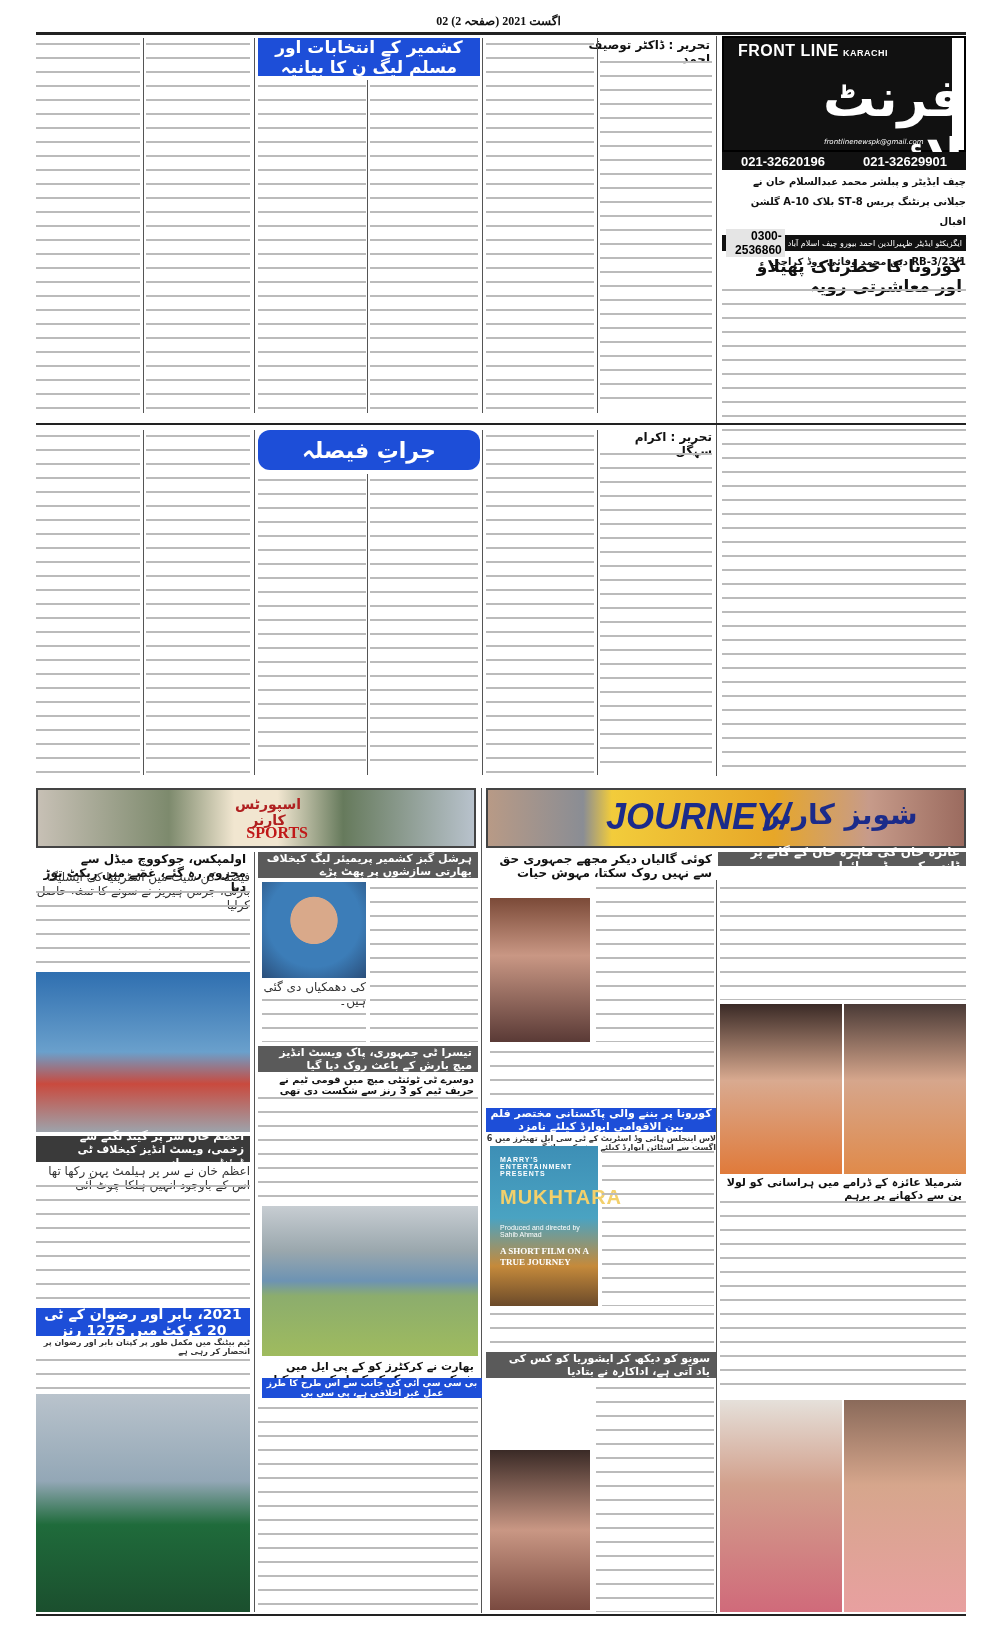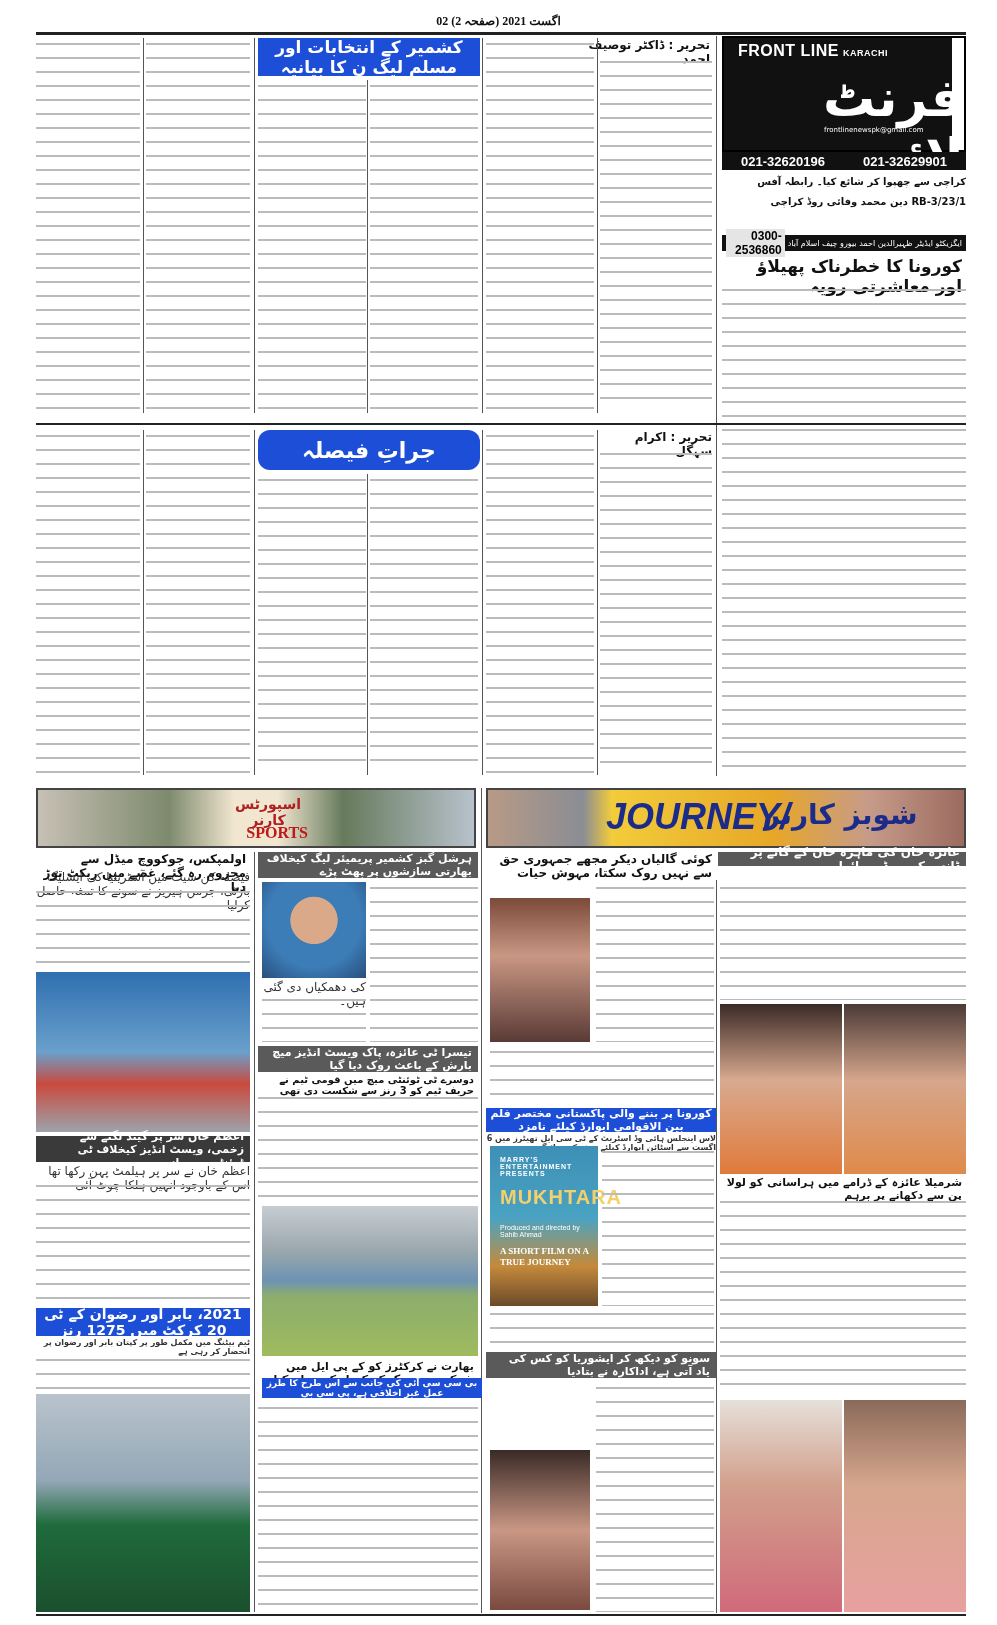--- a/index.html
+++ b/index.html
@@ -12,21 +12,21 @@
   .text-col { font-size:8.5px; line-height:14px; color:#333; overflow:hidden; direction:rtl; text-align:justify; }
   .headline-dark { background:#1d4ed8; color:#fff; font-weight:bold; direction:rtl; text-align:center; display:flex; align-items:center; justify-content:center; }
   .headline-gray { background:#5a5a5a; color:#fff; font-weight:bold; direction:rtl; text-align:right; padding:0 6px; display:flex; align-items:center; justify-content:flex-end; }
   .headline-plain { color:#111; font-weight:bold; direction:rtl; text-align:right; padding:0 4px; }
   .byline { font-weight:bold; font-size:12px; direction:rtl; text-align:right; }
   .masthead { left:722px; top:36px; width:244px; height:116px; background:#111; color:#fff; border:2px solid #000; }
   .mast-en { position:absolute; left:14px; top:4px; font-family:"Liberation Sans", sans-serif; font-weight:bold; font-size:16px; letter-spacing:0.5px; }
   .mast-en small { font-size:9px; margin-left:4px; }
   .mast-ur { position:absolute; left:30px; top:30px; font-size:52px; font-weight:bold; direction:rtl; }
   .mast-strip { position:absolute; right:0; top:0; width:12px; height:100%; background:#fff; }
-  .mast-email { position:absolute; left:100px; bottom:16px; font-size:7px; color:#fff; }
+  .mast-email { position:absolute; left:100px; bottom:4px; font-size:7px; color:#fff;font-style:italic; }
   .phone-bar { left:722px; top:152px; width:244px; height:18px; background:#111; color:#fff; font-family:"Liberation Sans", sans-serif; font-weight:bold; font-size:13px; display:flex; align-items:center; justify-content:space-around; }
   .imprint { left:722px; top:172px; width:244px; font-size:10px; line-height:20px; direction:rtl; text-align:right; font-weight:bold; }
   .imprint-bar { left:722px; top:235px; width:244px; height:16px; background:#111; color:#fff; font-size:8px; display:flex; align-items:center; justify-content:space-between; direction:rtl; padding:0 4px; }
   .imprint-bar .num { background:#e5e5e5; color:#000; font-family:"Liberation Sans", sans-serif; font-weight:bold; font-size:12px; padding:0 3px; }
   .photo { background:linear-gradient(135deg,#8a8f96,#5b6066); }
   .banner-sports { left:36px; top:788px; width:440px; height:60px; border:2px solid #444; background:linear-gradient(90deg,#c7c0b5,#7d8a6d 30%,#f1e6d0 45%,#f1e6d0 55%,#667a5c 70%,#b8c2cc); }
   .banner-showbiz { left:486px; top:788px; width:480px; height:60px; border:2px solid #444; background:linear-gradient(90deg,#b89a86,#8a8d94 20%,#f2cc3b 26%,#e7a728 60%,#c79b8a 80%,#9b6b5f); }
   .sports-title { position:absolute; left:190px; top:6px; width:80px; text-align:center; color:#b02020; font-weight:bold; font-size:14px; direction:rtl; }
   .sports-en { position:absolute; left:190px; top:34px; width:80px; text-align:right; color:#c01818; font-family:Liberation Serif, serif; font-weight:bold; font-size:16px; }
   .showbiz-en { position:absolute; left:118px; top:6px; color:#1b2b8a; font-family:"Liberation Sans", sans-serif; font-weight:bold; font-size:36px; font-style:italic; }
@@ -50,20 +50,21 @@
   </div>
   <div class="mast-ur">فرنٹ لائن</div>
   <div class="mast-email">frontlinenewspk@gmail.com</div>
   <div class="mast-strip"></div>
 </div>
 <div class="abs phone-bar">
   <span>021-32620196</span>
   <span>021-32629901</span>
 </div>
 <div class="abs imprint">
+  <div>چیف ایڈیٹر و پبلشر محمد عبدالسلام خان نے جیلانی پرنٹنگ پریس 8-ST بلاک A-10 گلشن اقبال</div>
   <div>کراچی سے چھپوا کر شائع کیا۔ رابطہ آفس 3/23/1-RB دین محمد وفائی روڈ کراچی</div>
 </div>
 <div class="abs imprint-bar">
   <span style="white-space:nowrap;overflow:hidden;">ایگزیکٹو ایڈیٹر ظہیرالدین احمد بیورو چیف اسلام آباد راولپنڈی سید ایم کے شاہ</span>
   <span class="num">0300-2536860</span>
 </div>
 
 <div class="abs headline-plain" style="left:722px;top:256px;width:244px;font-size:17px;">کورونا کا خطرناک پھیلاؤ اور معاشرتی رویہ</div>
 <div class="abs text-col" style="left:722px;top:284px;width:244px;height:490px;">
   <div style="background:repeating-linear-gradient(180deg,transparent 0 5px,#bbb 5px 7px,transparent 7px 14px);height:100%;"></div>
@@ -156,21 +157,21 @@
 
 <div class="abs headline-gray" style="left:258px;top:852px;width:220px;height:26px;font-size:11px;">ہرشل گبز کشمیر پریمیئر لیگ کیخلاف بھارتی سازشوں پر پھٹ پڑے</div>
 <div class="abs photo" style="left:262px;top:882px;width:104px;height:96px;background:radial-gradient(circle at 50% 40%,#d9a98a 0 30%,#3c7db8 31% 60%,#2a4e7a 100%);"></div>
 <div class="abs caption" style="left:262px;top:980px;width:104px;">کی دھمکیاں دی گئی ہیں۔</div>
 <div class="abs text-col" style="left:370px;top:882px;width:108px;height:160px;">
     <div style="background:repeating-linear-gradient(180deg,transparent 0 5px,#bbb 5px 7px,transparent 7px 14px);height:100%;"></div>
   </div>
 <div class="abs text-col" style="left:262px;top:994px;width:104px;height:48px;">
     <div style="background:repeating-linear-gradient(180deg,transparent 0 5px,#bbb 5px 7px,transparent 7px 14px);height:100%;"></div>
   </div>
-<div class="abs headline-gray" style="left:258px;top:1046px;width:220px;height:26px;font-size:11px;">تیسرا ٹی عائزہ، پاک ویسٹ انڈیز میچ بارش کے باعث روک دیا گیا</div>
+<div class="abs headline-gray" style="left:258px;top:1046px;width:220px;height:26px;font-size:11px;">تیسرا ٹی جمہوری، پاک ویسٹ انڈیز میچ بارش کے باعث روک دیا گیا</div>
 <div class="abs headline-plain" style="left:258px;top:1074px;width:220px;font-size:10px;">دوسرے ٹی ٹوئنٹی میچ میں قومی ٹیم نے حریف ٹیم کو 3 رنز سے شکست دی تھی</div>
 <div class="abs text-col" style="left:258px;top:1092px;width:220px;height:112px;">
     <div style="background:repeating-linear-gradient(180deg,transparent 0 5px,#bbb 5px 7px,transparent 7px 14px);height:100%;"></div>
   </div>
 <div class="abs photo" style="left:262px;top:1206px;width:216px;height:150px;background:linear-gradient(180deg,#c7cdd2 0%,#9aa7ad 30%,#6d93b3 50%,#8cad6d 60%,#9fbb5e 100%);"></div>
 <div class="abs headline-plain" style="left:258px;top:1360px;width:220px;font-size:11px;">بھارت نے کرکٹرز کو کے پی ایل میں شرکت سے روک کر کھیل کو بدنام کیا</div>
 <div class="abs headline-dark" style="left:262px;top:1378px;width:220px;height:20px;font-size:9px;">بی سی سی آئی کی جانب سے اس طرح کا طرز عمل غیر اخلاقی ہے، پی سی بی</div>
 <div class="abs text-col" style="left:258px;top:1402px;width:220px;height:210px;">
     <div style="background:repeating-linear-gradient(180deg,transparent 0 5px,#bbb 5px 7px,transparent 7px 14px);height:100%;"></div>
   </div>

